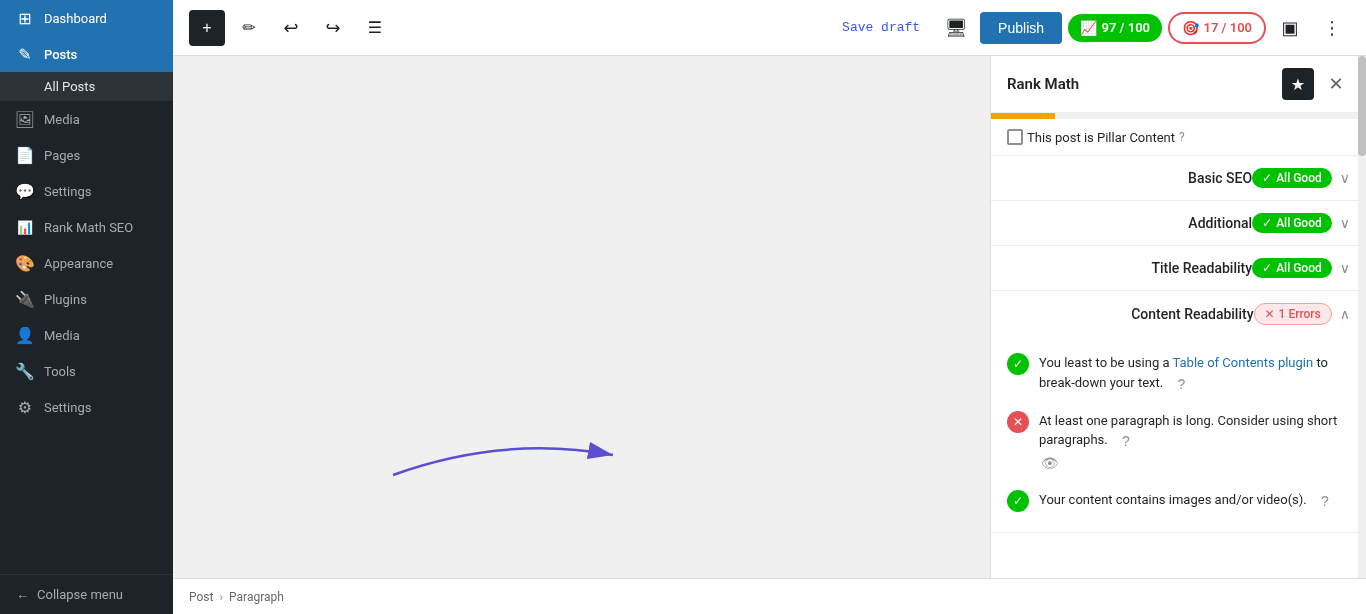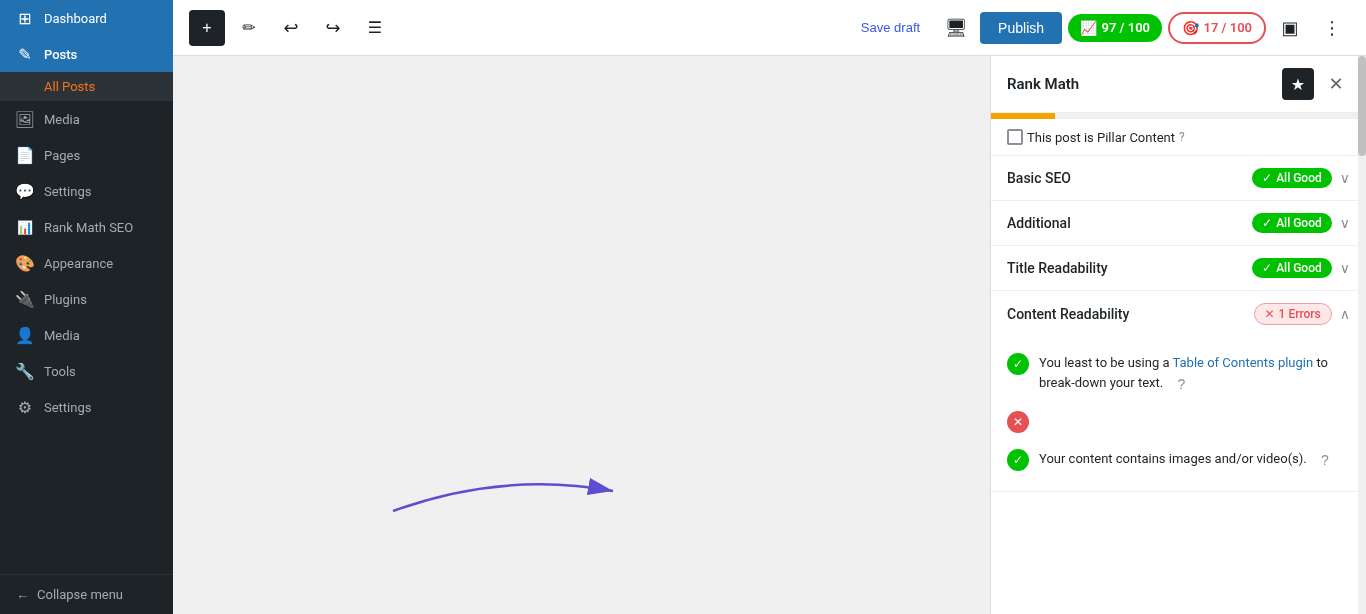--- a/index.html
+++ b/index.html
@@ -8,29 +8,29 @@
     
     .app { display: flex; flex: 1; height: 614px; overflow: hidden; }
     .sidebar { width: 173px; background: #1d2327; flex-shrink: 0; display: flex; flex-direction: column; overflow-y: auto; }
     .main-area { flex: 1; display: flex; flex-direction: column; background: #f0f0f1; }
     .sidebar-item { display: flex; align-items: center; gap: 10px; padding: 9px 16px; color: #a7aaad; cursor: pointer; font-size: 13px; transition: background 0.15s; }
     .sidebar-item.active { background: #2271b1; color: #fff; }
     .sidebar-item.active-parent { color: #fff; }
     .sidebar-icon { width: 18px; height: 18px; display: flex; align-items: center; justify-content: center; font-size: 16px; flex-shrink: 0; }
     .sidebar-submenu { background: #2c3338; }
     .sidebar-submenu .sub-item { padding: 7px 16px 7px 44px; color: #a7aaad; cursor: pointer; font-size: 13px; }
-    .sidebar-submenu .sub-item.active { color: #f97316; }
+    .sidebar-submenu .sub-item.active { color: #e5e5e5; }
     .sidebar-collapse { padding: 12px 16px; color: #a7aaad; cursor: pointer; display: flex; align-items: center; gap: 8px; font-size: 13px; margin-top: auto; border-top: 1px solid #2c3338; }
 
     
     .toolbar { display: flex; align-items: center; gap: 6px; padding: 8px 16px; background: #fff; border-bottom: 1px solid #ddd; height: 56px; }
     .toolbar-btn { width: 36px; height: 36px; border: none; background: transparent; cursor: pointer; border-radius: 4px; display: flex; align-items: center; justify-content: center; color: #1d2327; font-size: 16px; }
     .toolbar-btn.add-btn { background: #1d2327; color: #fff; border-radius: 4px; }
     .toolbar-spacer { flex: 1; }
-    .save-draft-btn { background: transparent; border: none; color: #3858e9; cursor: pointer; font-size: 13px; padding: 8px 12px; border-radius: 4px; }
+    .save-draft-btn { background: transparent; border: none; color: #3858e9; cursor: pointer; font-size: 13px; padding: 8px 12px; border-radius: 4px; font-family: Liberation Mono, monospace; }
     .view-btn { background: transparent; border: none; cursor: pointer; width: 36px; height: 36px; display: flex; align-items: center; justify-content: center; color: #1d2327; font-size: 18px; border-radius: 4px; }
     .publish-btn { background: #2271b1; color: #fff; border: none; padding: 8px 18px; border-radius: 4px; cursor: pointer; font-size: 14px; font-weight: 500; }
     .score-badge { display: flex; align-items: center; gap: 4px; padding: 6px 12px; border-radius: 20px; font-size: 13px; font-weight: 600; cursor: pointer; }
     .score-green { background: #00c200; color: #fff; }
     .score-pink { background: #fff; color: #e65054; border: 2px solid #e65054; border-radius: 20px; }
     .panel-toggle-btn { background: transparent; border: none; cursor: pointer; width: 36px; height: 36px; display: flex; align-items: center; justify-content: center; color: #1d2327; font-size: 18px; border-radius: 4px; }
     .more-btn { background: transparent; border: none; cursor: pointer; width: 36px; height: 36px; display: flex; align-items: center; justify-content: center; color: #1d2327; font-size: 18px; border-radius: 4px; }
 
     
     .editor-container { display: flex; flex: 1; overflow: hidden; }
@@ -52,21 +52,21 @@
     .rm-progress-fill { height: 100%; background: #f0a500; width: 17%; }
 
     
     .rm-pillar { display: flex; align-items: center; gap: 4px; padding: 10px 16px; border-bottom: 1px solid #eee; }
     .rm-checkbox { width: 16px; height: 16px; border: 2px solid #8c8f94; border-radius: 2px; flex-shrink: 0; }
     .rm-pillar-label { font-size: 13px; color: #1d2327; }
     .rm-help-icon { color: #8c8f94; cursor: pointer; font-size: 12px; }
 
     
     .rm-section { border-bottom: 1px solid #eee; }
-    .rm-section-header { display: flex; align-items: center; justify-content: space-between; padding: 12px 16px; cursor: pointer; }
+    .rm-section-header { display: flex; align-items: center; justify-content: flex-end; padding: 12px 16px; cursor: pointer; }
     .rm-section-title { font-size: 14px; font-weight: 500; color: #1d2327; }
     .badge-green { background: #00c200; color: #fff; padding: 3px 10px; border-radius: 12px; font-size: 12px; font-weight: 500; display: inline-flex; align-items: center; gap: 4px; }
     .badge-red { background: #fce8e8; color: #e65054; padding: 3px 10px; border-radius: 12px; font-size: 12px; font-weight: 500; display: inline-flex; align-items: center; gap: 4px; border: 1px solid #f0a0a0; }
     .rm-chevron { color: #8c8f94; font-size: 14px; }
     .rm-section-content { padding: 8px 16px 12px; }
     .rm-check-item { display: flex; align-items: flex-start; gap: 10px; padding: 8px 0; }
     .check-icon-green { color: #00c200; font-size: 18px; flex-shrink: 0; width: 22px; height: 22px; background: #00c200; border-radius: 50%; display: flex; align-items: center; justify-content: center; color: #fff; font-size: 12px; }
     .check-icon-red { width: 22px; height: 22px; background: #e65054; border-radius: 50%; display: flex; align-items: center; justify-content: center; color: #fff; font-size: 12px; flex-shrink: 0; }
     .check-text { font-size: 13px; color: #1d2327; line-height: 1.5; flex: 1; }
     .check-text a { color: #2271b1; text-decoration: none; }
@@ -286,28 +286,38 @@
             <div class="rm-check-item">
               <div class="check-icon-green">✓</div>
               <div class="check-text">
                 <span>You least to be using a </span><a href="#">Table of Contents plugin</a><span> to break-down your text.</span>
                 <button class="check-action-btn" style="display:inline-flex;vertical-align:middle;margin-left:4px;">?</button>
               </div>
             </div>
 
             <div class="rm-check-item">
               <div class="check-icon-red">✕</div>
+              <div class="check-text">
+                <span>At least one paragraph is long. Consider using short paragraphs.</span>
+                <button class="check-action-btn" style="display:inline-flex;vertical-align:middle;margin-left:4px;">?</button>
+                <button class="check-action-btn">👁</button>
+              </div>
             </div>
 
             <div class="rm-check-item">
               <div class="check-icon-green">✓</div>
               <div class="check-text">
                 <span>Your content contains images and/or video(s).</span>
                 <button class="check-action-btn" style="display:inline-flex;vertical-align:middle;margin-left:4px;">?</button>
               </div>
             </div>
           </div>
         </div>
       </div>
     </div>
 
+    <div class="editor-footer">
+      <span>Post</span>
+      <span class="footer-sep">›</span>
+      <span>Paragraph</span>
+    </div>
   </div>
 </div>
 
 </body></html>

